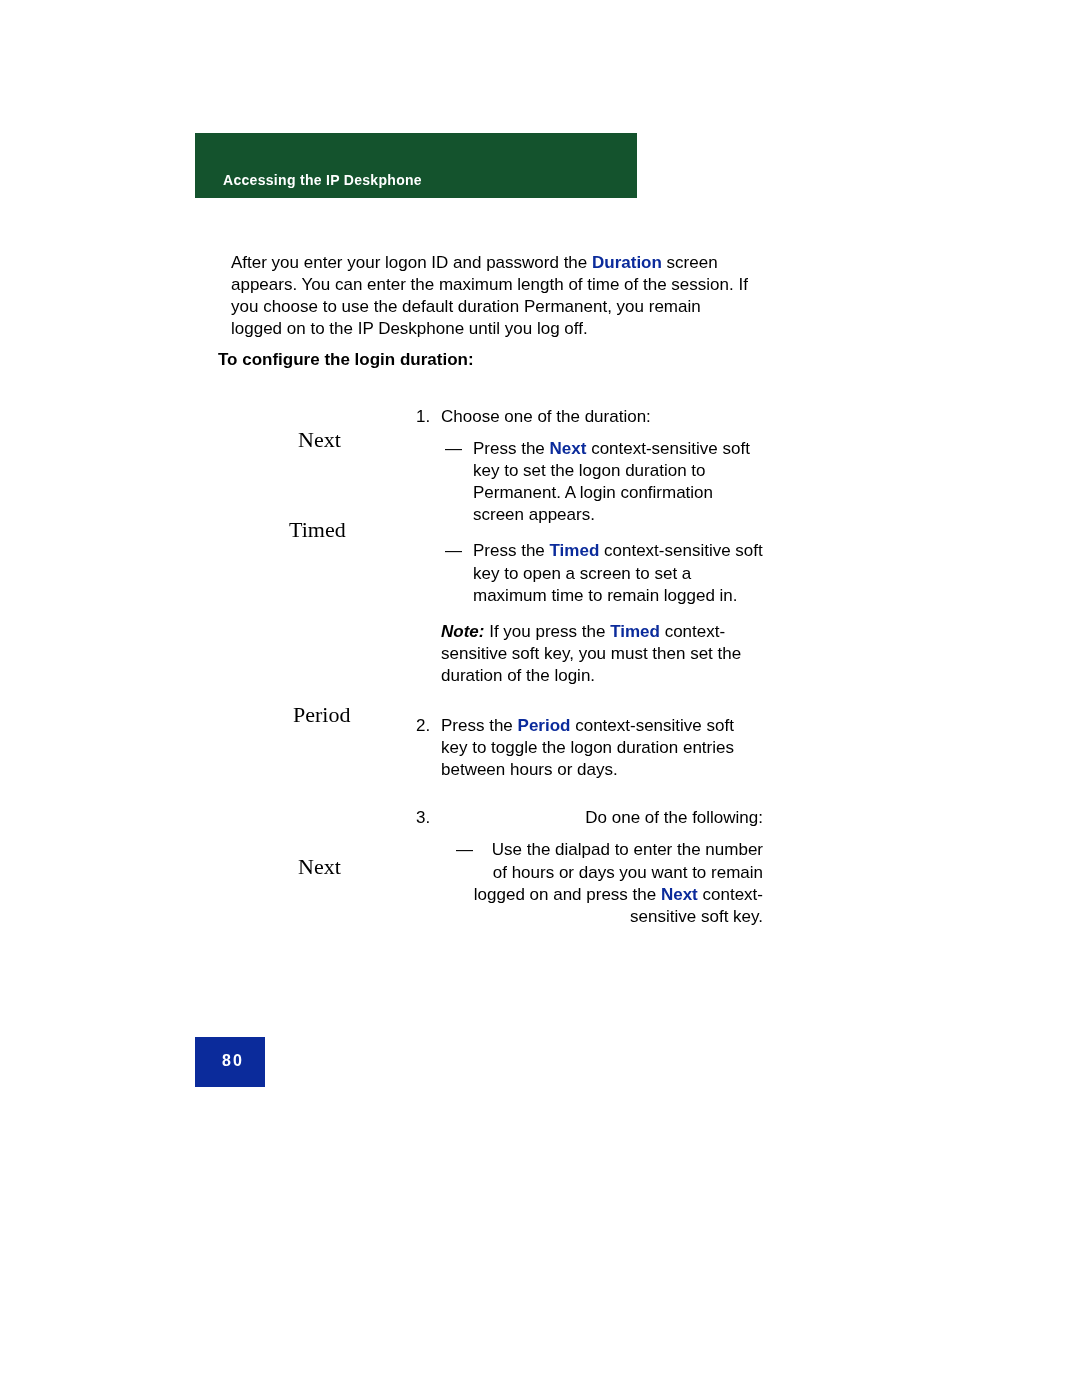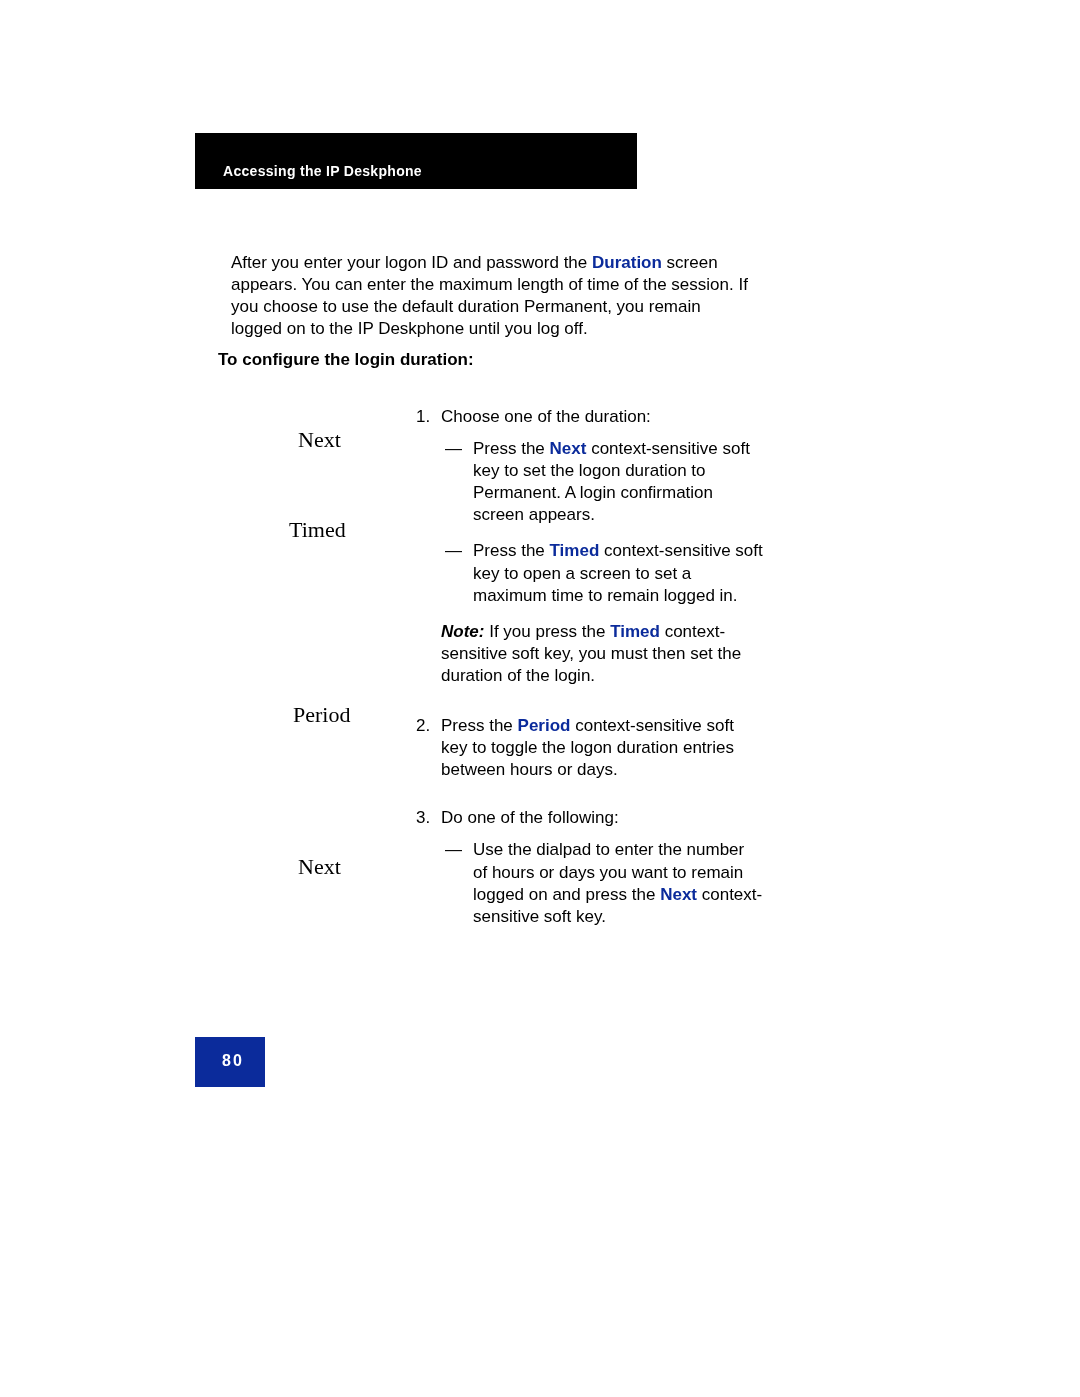--- a/index.html
+++ b/index.html
@@ -14,22 +14,22 @@
   .page {
     position: relative;
     width: 1080px;
     height: 1397px;
   }
   .top-bar {
     position: absolute;
     left: 195px;
     top: 133px;
     width: 442px;
-    height: 56px;
-    background: #000000;
+    height: 65px;
+    background: #14532d;
   }
   .top-bar-text {
     position: absolute;
     bottom: 10px;
     left: 28px;
     color: #ffffff;
     font-weight: bold;
     font-size: 14px;
     letter-spacing: 0.3px;
   }
@@ -159,21 +159,21 @@
         </div>
         <div class="note-block">
           <span class="note-label">Note:</span><span>  If you press the </span><span class="bold-link">Timed</span><span> context-sensitive soft key, you must then set the duration of the login.</span>
         </div>
       </li>
 
       <li style="margin-top:28px;">
         <span>Press the </span><span class="bold-link">Period</span><span> context-sensitive soft key to toggle the logon duration entries between hours or days.</span>
       </li>
 
-      <li style="margin-top:26px;">
+      <li style="margin-top:26px;text-align:right;">
         <span>Do one of the following:</span>
         <div class="dash-list">
           <div class="dash-item">
             <div class="dash">—</div>
             <div>
               <span>Use the dialpad to enter the number of hours or days you want to remain logged on and press the </span><span class="bold-link">Next</span><span> context-sensitive soft key.</span>
             </div>
           </div>
         </div>
       </li>

